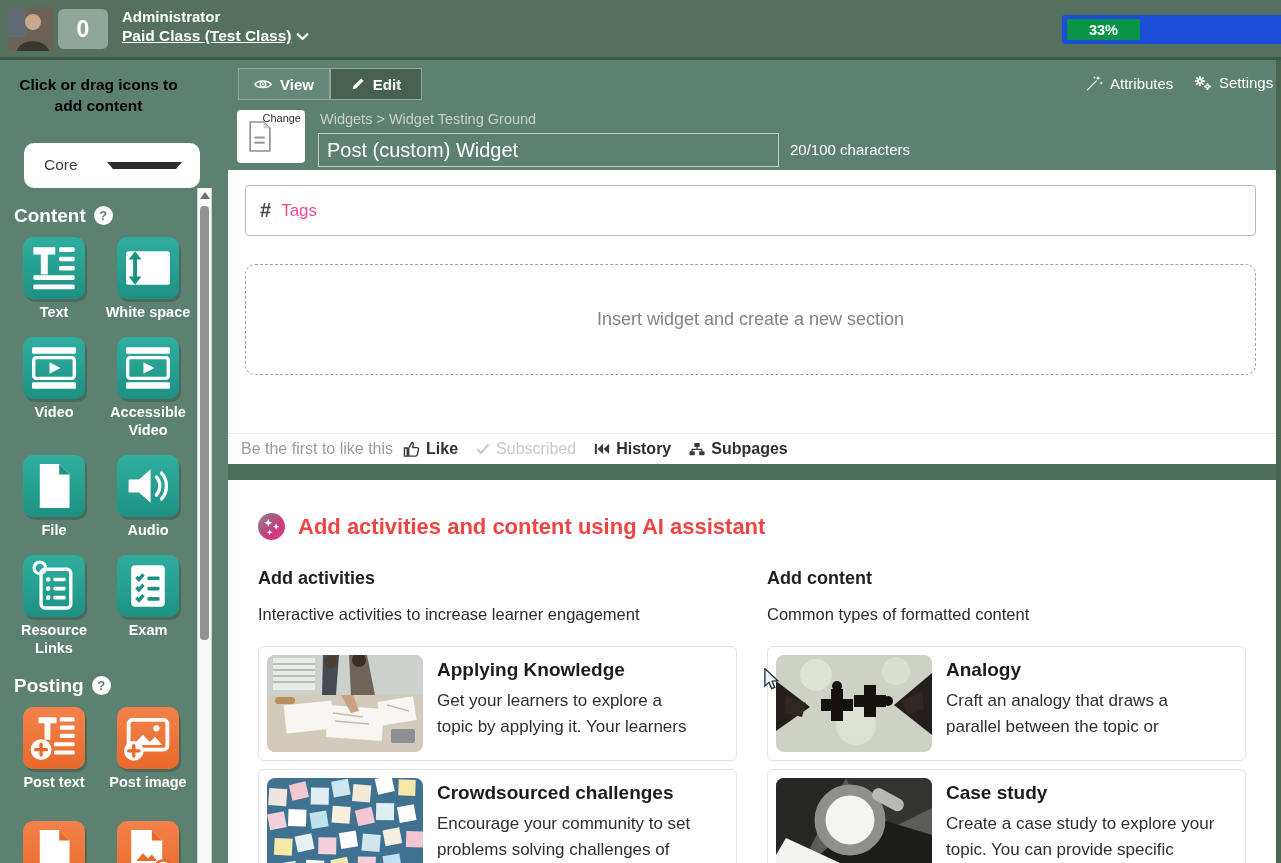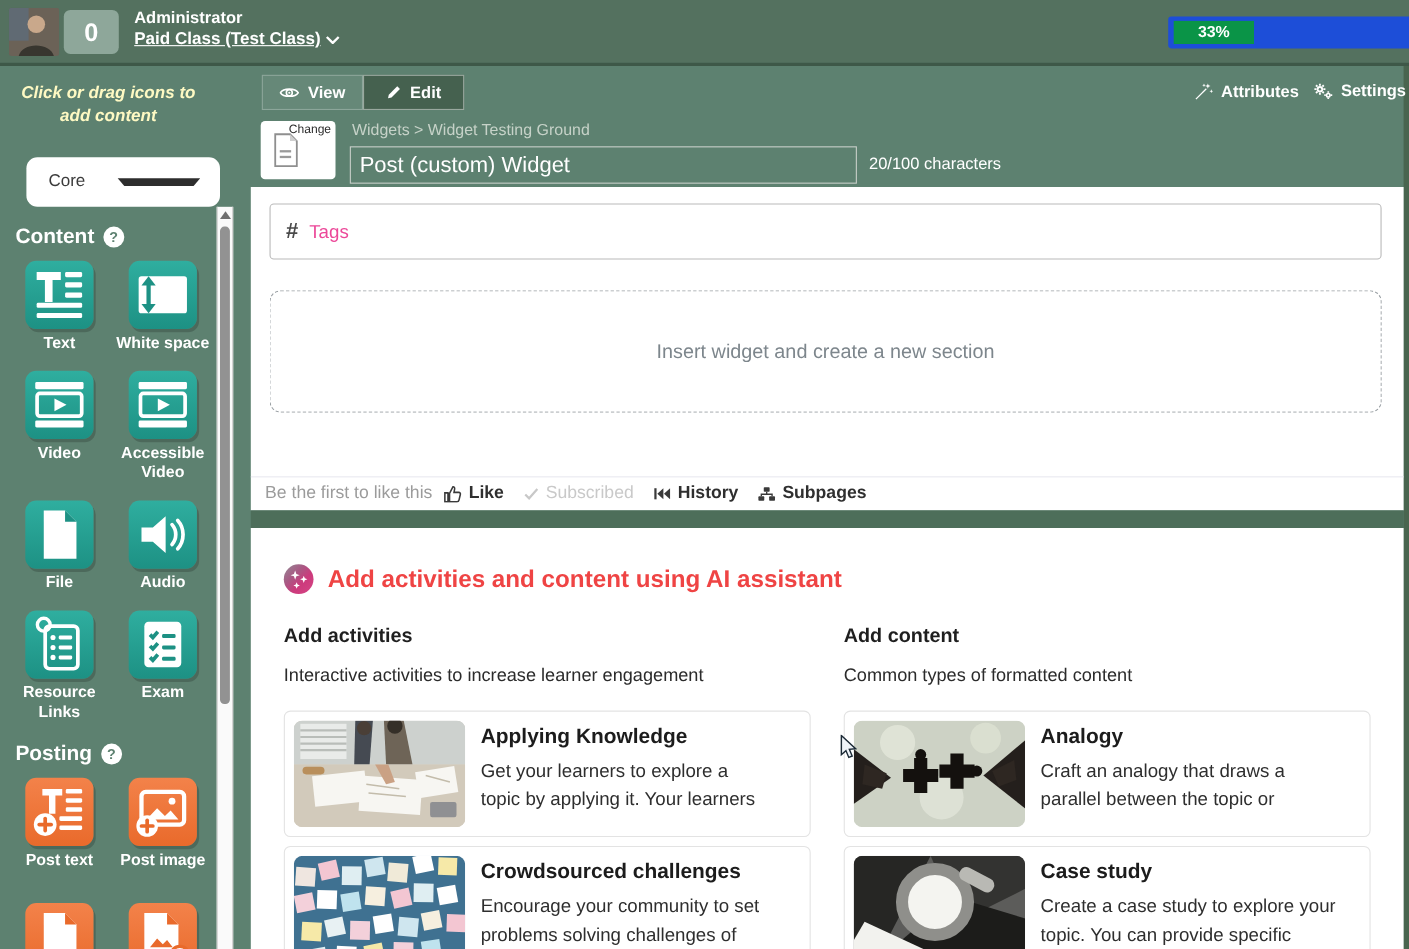--- a/index.html
+++ b/index.html
@@ -14,21 +14,21 @@
     font-size:23px;font-weight:bold;display:flex;align-items:center;justify-content:center;}
   .user-name{position:absolute;left:122px;top:8px;color:#fff;font-size:15px;font-weight:bold;}
   .class-link{position:absolute;left:122px;top:27px;color:#fff;font-size:15.5px;font-weight:bold;text-decoration:underline;
     display:flex;align-items:center;gap:5px;cursor:pointer;}
   .progress-wrap{position:absolute;left:1062px;top:15px;width:255px;height:29px;background:#1d4ed8;border-radius:3px 0 0 3px;}
   .progress-fill{position:absolute;left:5px;top:4px;height:21px;width:73px;display:flex;align-items:center;justify-content:center;
     color:#fff;font-size:14.5px;font-weight:bold;}
 
   
   .sidebar{position:absolute;left:0;top:60px;width:197px;height:803px;}
-  .sidebar-heading{margin:15px 8px 0;color:#fef9c3;font-size:15.5px;font-weight:bold;text-align:center;line-height:1.35;font-style:italic;}
+  .sidebar-heading{margin:15px 8px 0;color:#000000;font-size:15.5px;font-weight:bold;text-align:center;line-height:1.35;}
   .core-select{margin:26px 0 0 24px;width:176px;height:45px;background:#fff;border-radius:10px;display:flex;align-items:center;
     padding:0 18px 0 20px;cursor:pointer;}
   .core-select span{flex:1;color:#3b3b3b;font-size:15.5px;}
   .caret{width:0;height:0;border-left:6px solid transparent;border-right:6px solid transparent;border-top:7px solid #2d2d2d;}
   .section-heading{margin:17px 0 0 14px;display:flex;align-items:center;gap:8px;color:#fff;font-size:19px;font-weight:bold;}
   .help-circle{width:19px;height:19px;border-radius:50%;background:#fff;color:#5d8170;font-size:13px;font-weight:bold;
     display:flex;align-items:center;justify-content:center;}
   .tile-grid{margin:10px 0 0 10px;display:grid;grid-template-columns:88px 88px;column-gap:6px;row-gap:16px;justify-items:center;}
   .tile-grid.posting{row-gap:30px;}
   .tile-cell{display:flex;flex-direction:column;align-items:center;cursor:pointer;}
@@ -43,21 +43,21 @@
   .sb-arrow{position:absolute;left:2px;top:4px;width:0;height:0;border-left:5px solid transparent;border-right:5px solid transparent;border-bottom:7px solid #6f6f6f;}
   .sb-thumb{position:absolute;left:2px;top:18px;width:9px;height:434px;background:#929292;border-radius:4px;}
 
   .right-strip{position:absolute;left:1276px;top:60px;width:5px;height:803px;background:#49654f;}
 
   
   .tab{position:absolute;top:68px;height:32px;display:flex;align-items:center;justify-content:center;gap:8px;color:#fff;
     font-size:15px;font-weight:bold;cursor:pointer;}
   .tab-view{left:238px;width:92px;background:rgba(255,255,255,.06);border:1px solid rgba(255,255,255,.25);}
   .tab-edit{left:330px;width:92px;background:#45614f;border:1px solid rgba(255,255,255,.45);}
-  .top-action{position:absolute;top:74px;display:flex;align-items:center;gap:7px;color:#fff;font-size:15px;font-weight:bold;cursor:pointer;}
+  .top-action{position:absolute;top:74px;display:flex;align-items:center;gap:7px;color:#fff;font-size:15px;font-weight:normal;cursor:pointer;}
   .act-attributes{left:1085px;}
   .act-settings{left:1193px;}
 
   
   .change-box{position:absolute;left:237px;top:110px;width:68px;height:53px;background:#fff;border-radius:4px;cursor:pointer;}
   .change-label{position:absolute;right:4px;top:2px;font-size:11px;font-weight:normal;color:#2c2c2c;}
   .change-doc{position:absolute;left:10px;top:11px;}
   .breadcrumb{position:absolute;left:320px;top:111px;color:#c6d2c8;font-size:14.5px;}
   .title-input{position:absolute;left:318px;top:133px;width:461px;height:34px;border:1px solid #c8cfc9;background:transparent;
     color:#fff;font-size:20px;padding:0 8px;outline:none;}

